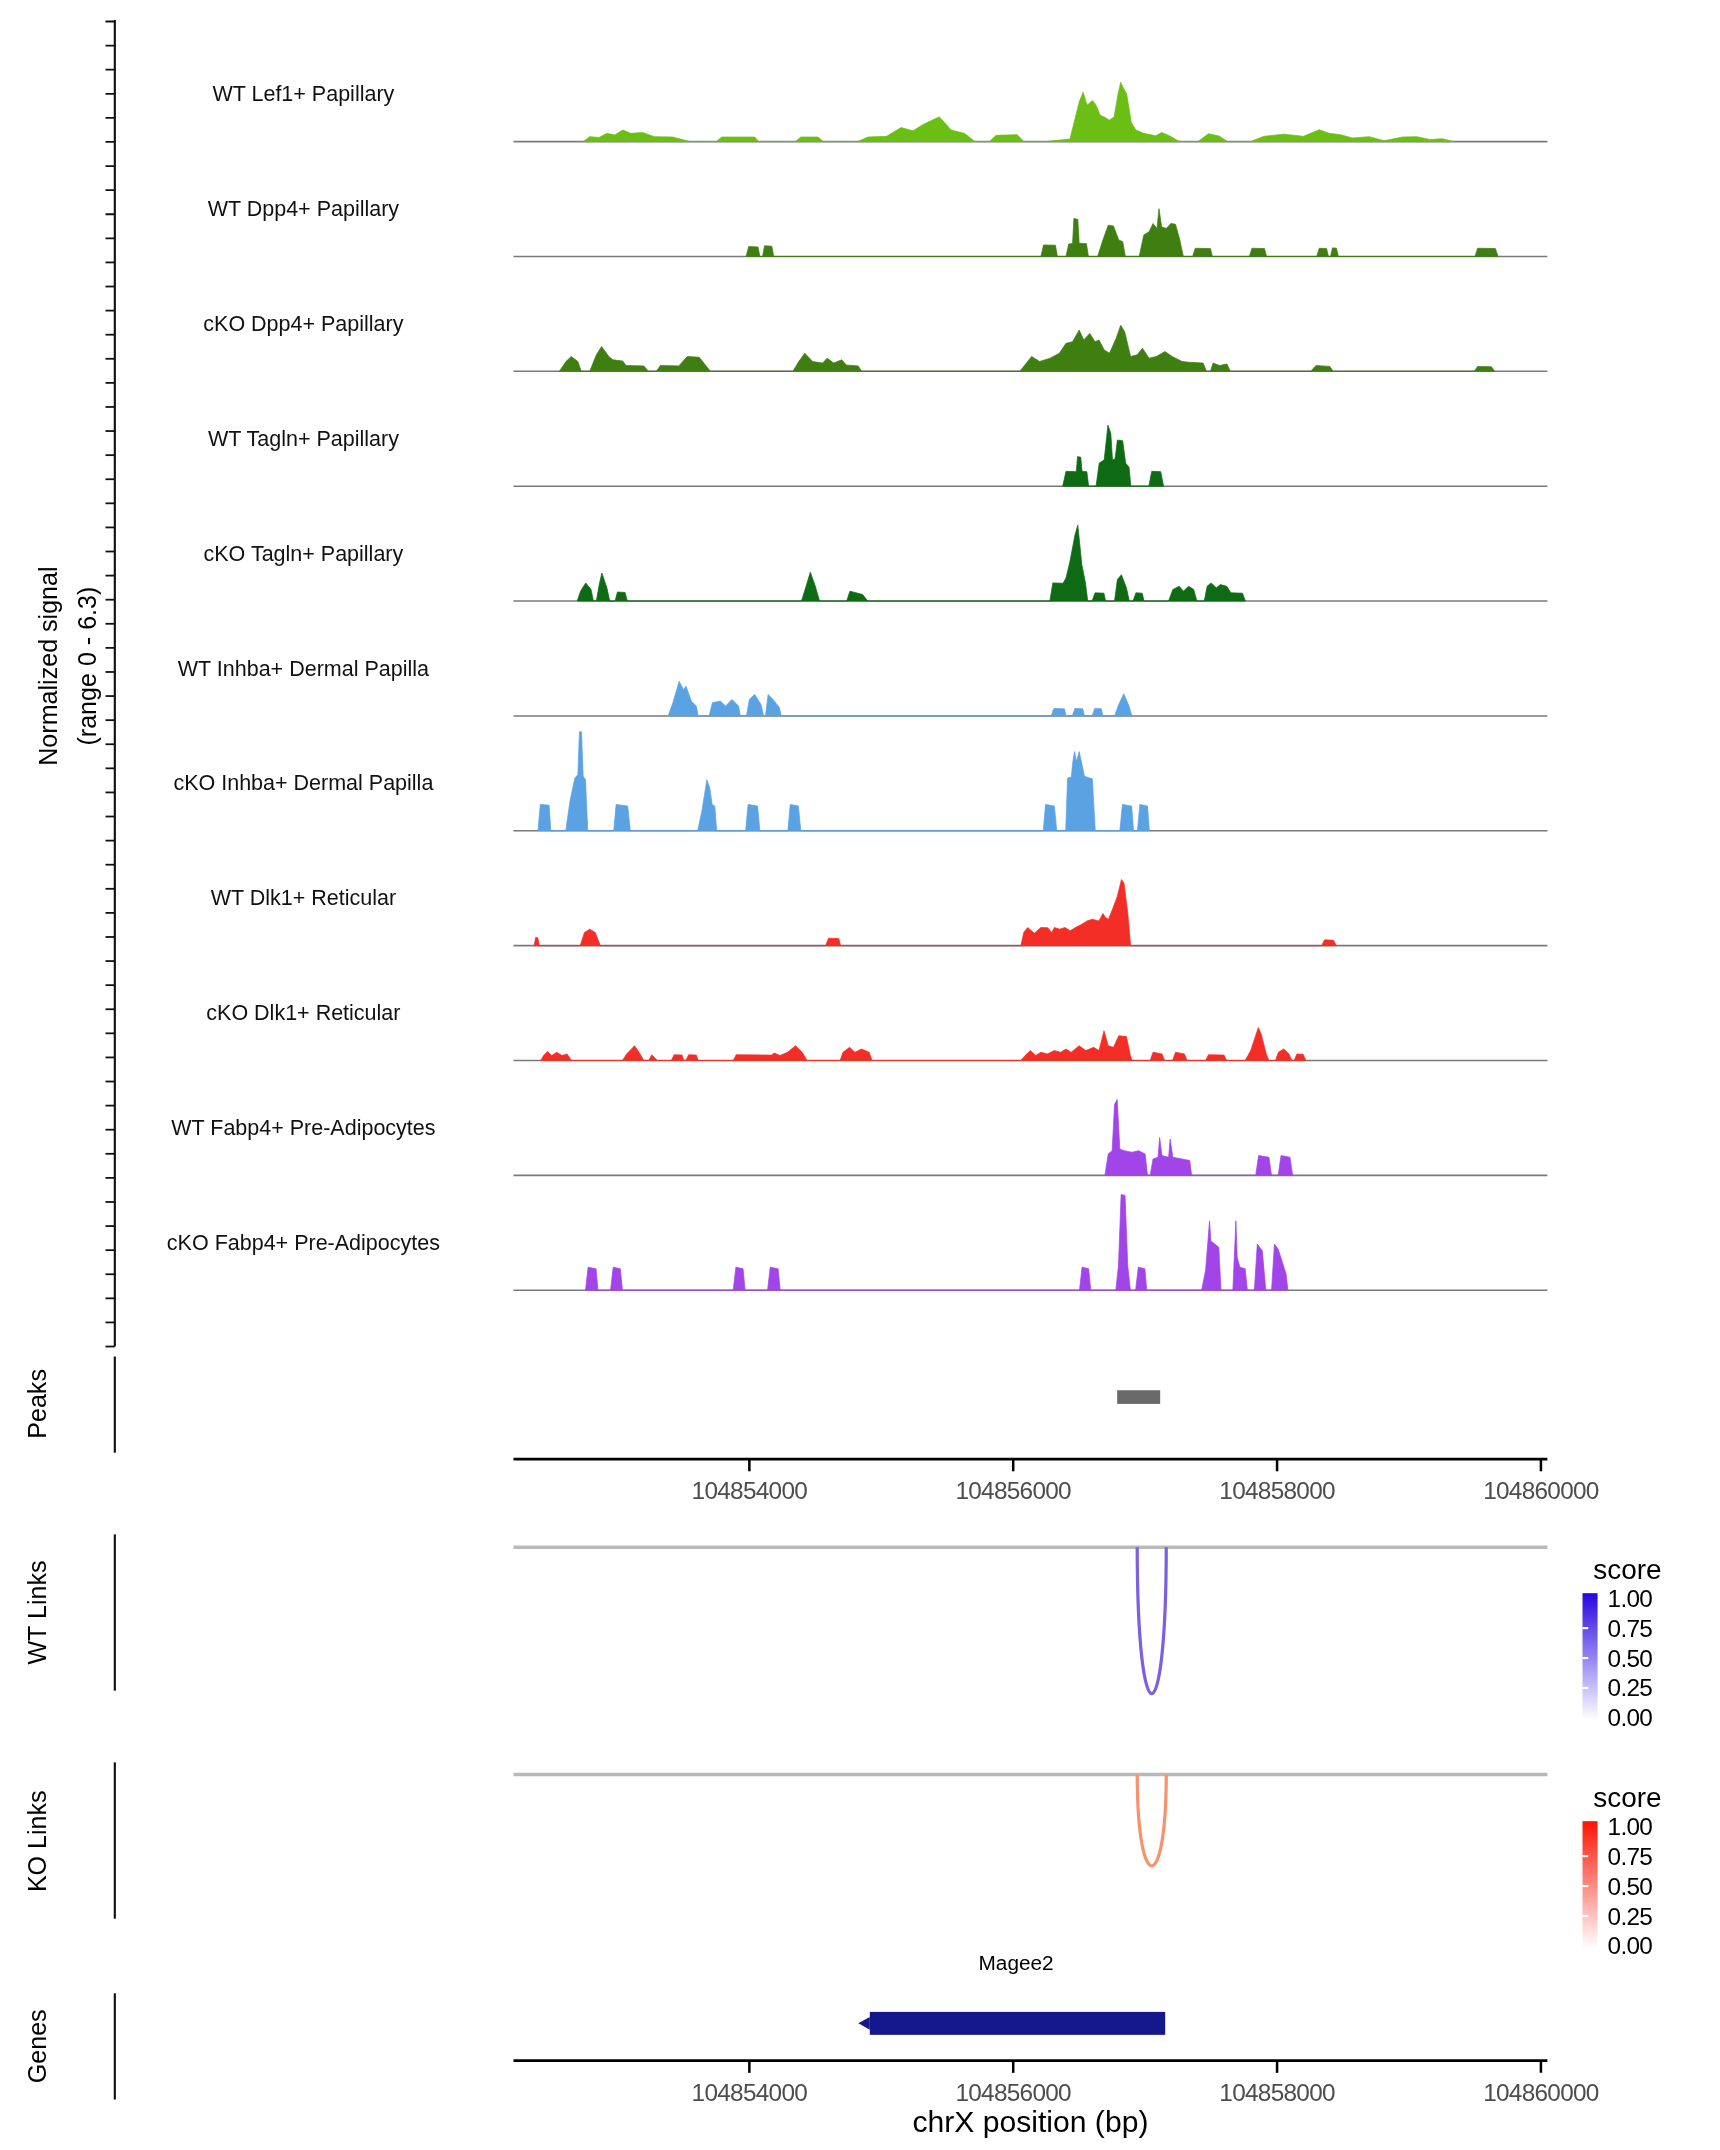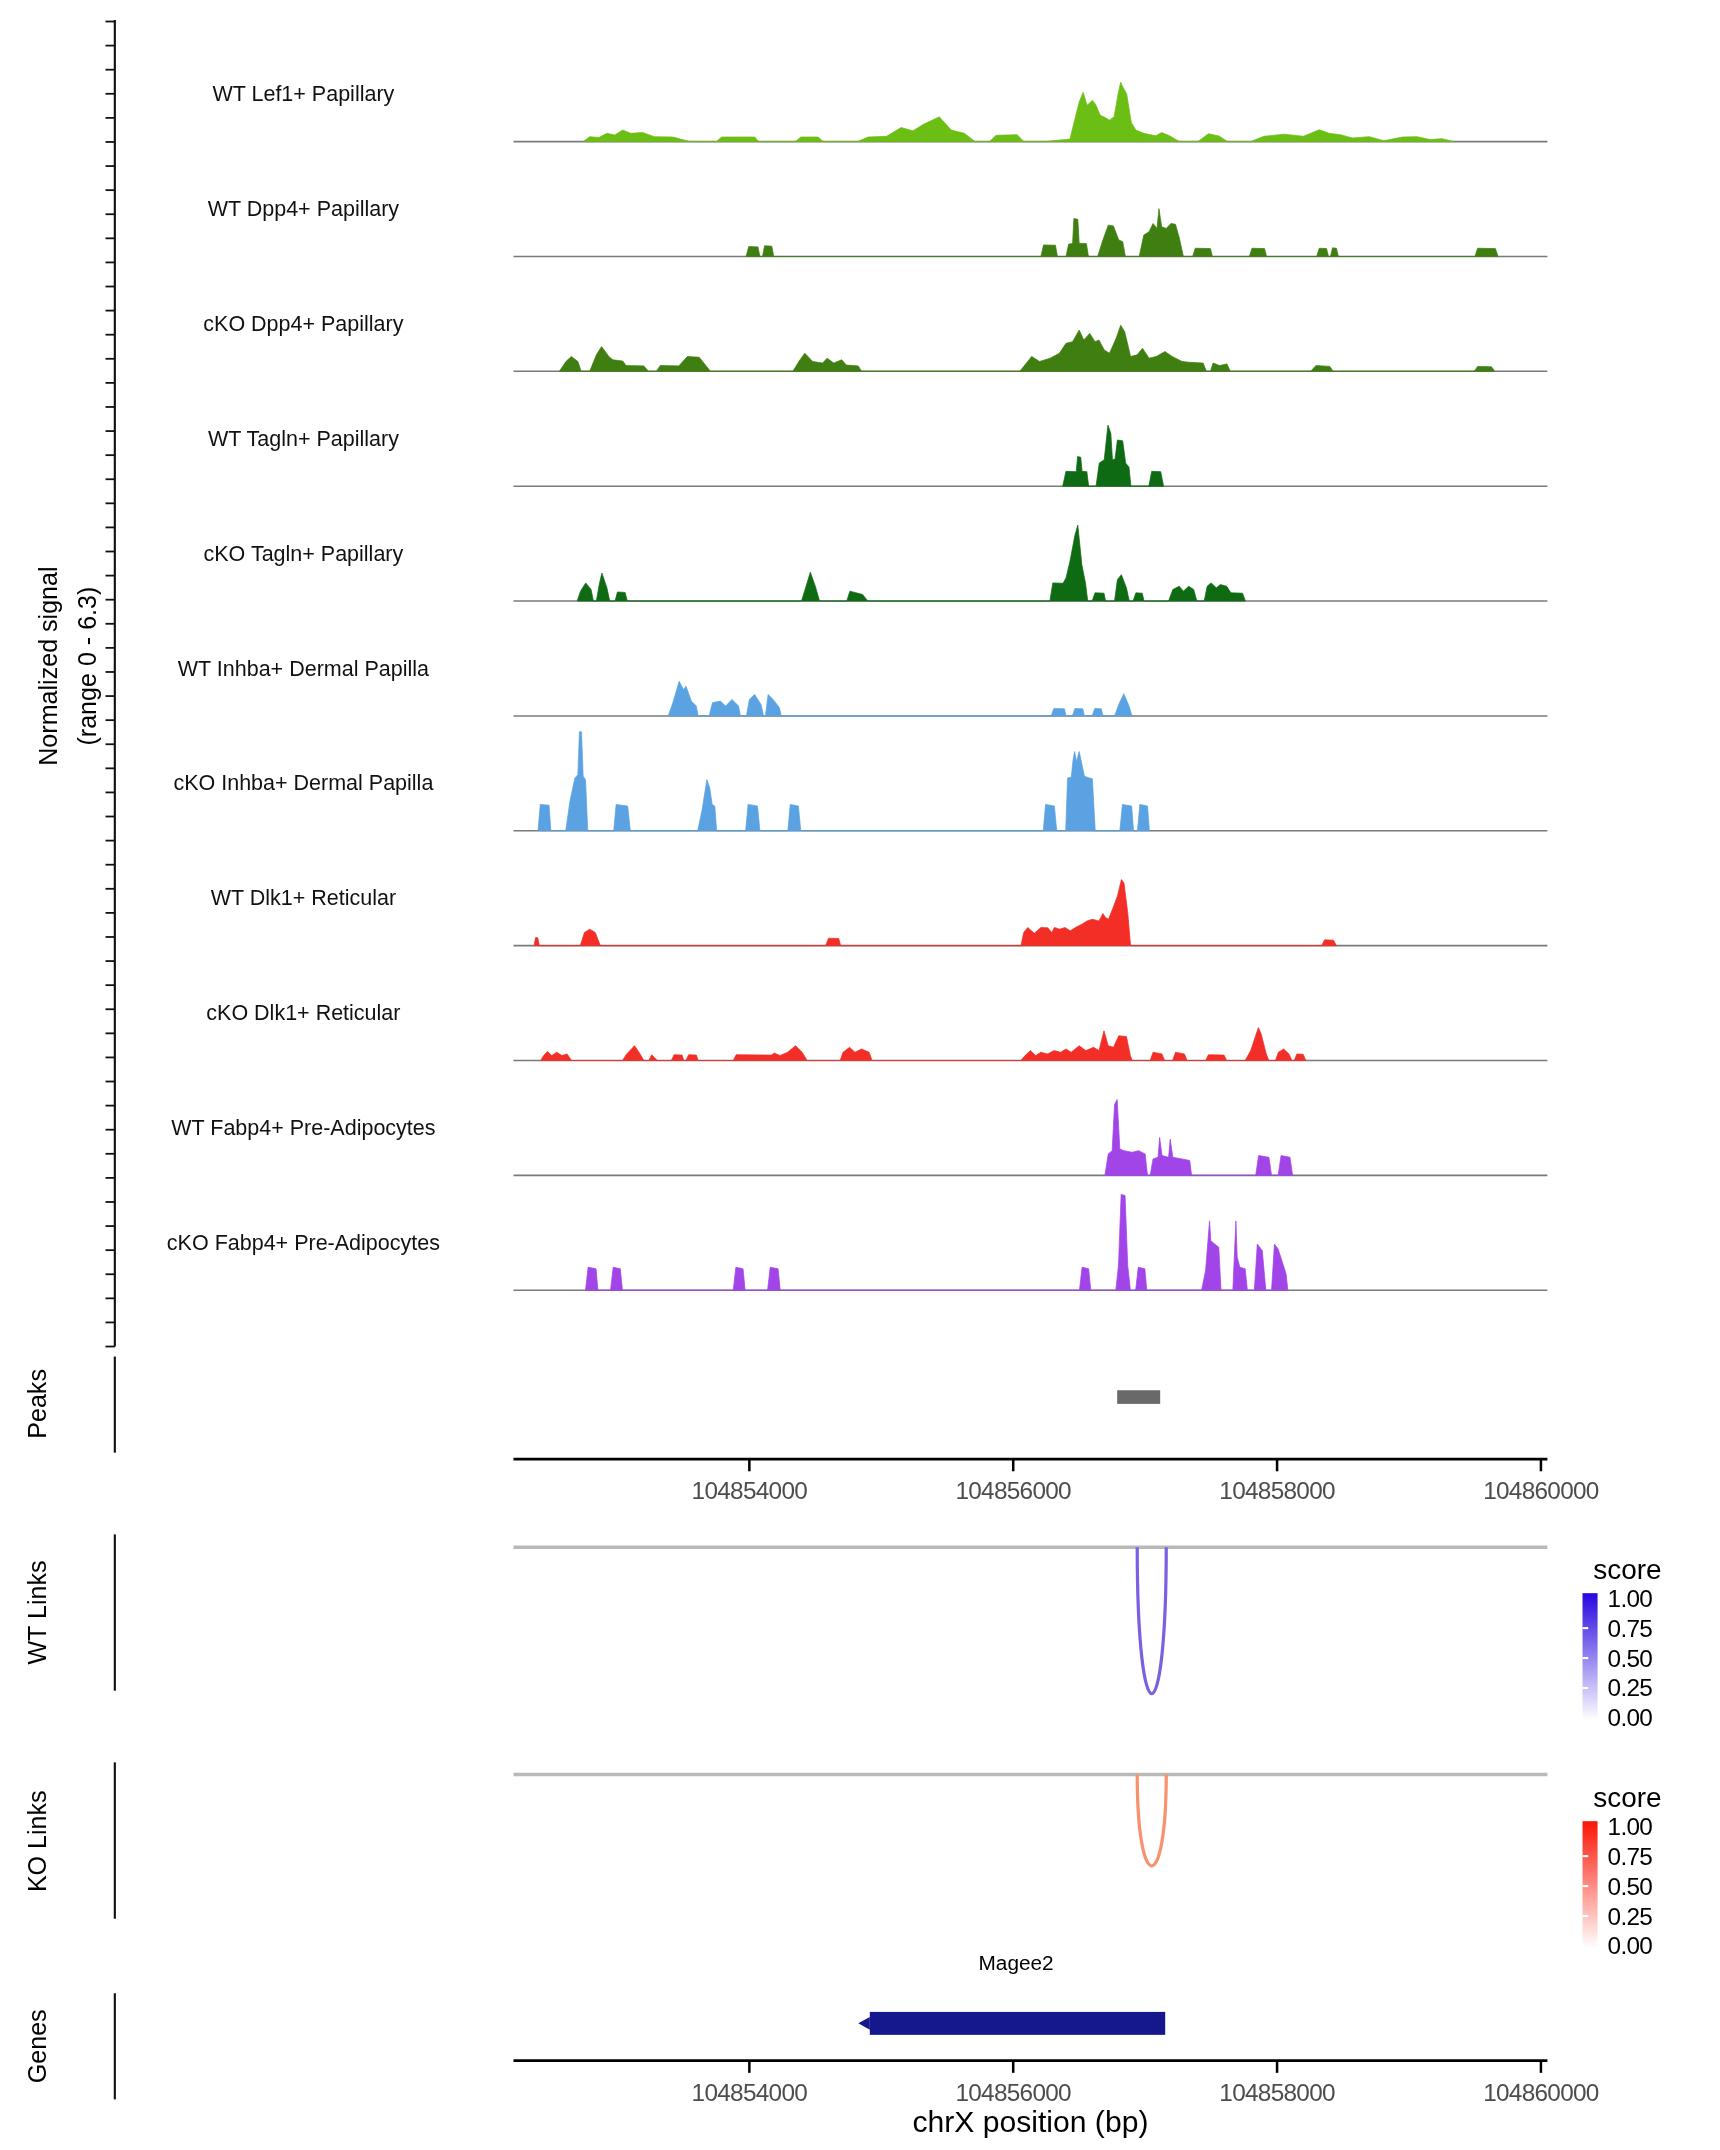--- a/index.html
+++ b/index.html
@@ -1,17 +1,17 @@
 <!DOCTYPE html>
 <html style="font-size:11.5px"><head>
 <meta charset="utf-8">
 <style>
   html,body{margin:0;padding:0;background:#ffffff;}
   #figure{position:relative;width:1721px;height:2151px;background:#ffffff;overflow:hidden;
-          font-family:"Liberation Sans", sans-serif;}
+          font-family:"Liberation Sans", sans-serif;border-radius:10px;}
   svg text{font-family:"Liberation Sans", sans-serif;}
   .num{letter-spacing:-1px;}
 </style>
 </head>
 <body>
 
 <div id="figure">
   <svg id="plot" width="1721" height="2151" viewBox="0 0 2400 3000">
 
     <defs>

